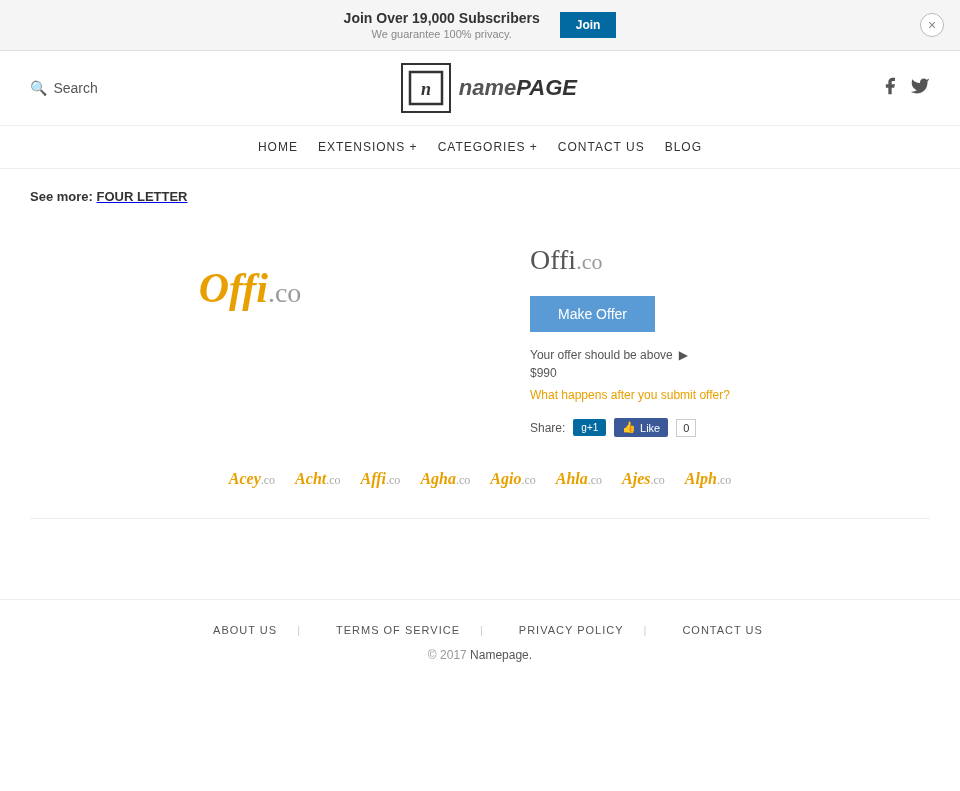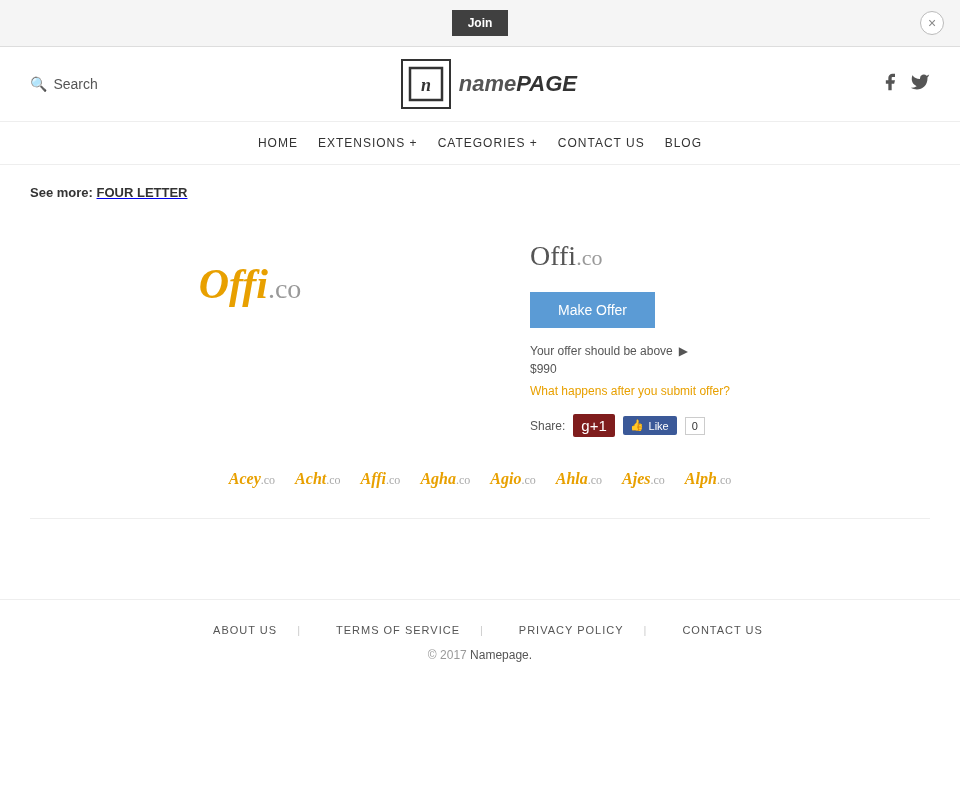--- a/index.html
+++ b/index.html
@@ -21,21 +21,21 @@
     .banner-subtitle { font-size: 11px; color: #888; margin-top: 2px; }
     .banner-form { display: flex; gap: 6px; align-items: center; }
     .banner-input {
       border: 1px solid #ccc;
       padding: 6px 10px;
       font-size: 12px;
       width: 180px;
       color: #999;
     }
     .banner-btn {
-      background: #404040;
+      background: #0369a1;
       color: #fff;
       border: none;
       padding: 6px 16px;
       font-size: 12px;
       cursor: pointer;
       font-weight: bold;
     }
     .banner-close {
       position: absolute;
       right: 16px;
@@ -170,23 +170,23 @@
       margin-bottom: 16px;
     }
 
     .offer-info { font-size: 12px; color: #555; margin-bottom: 4px; display: flex; align-items: center; gap: 6px; }
     .arrow-right { color: #555; }
     .offer-price { font-size: 12px; color: #555; margin-bottom: 8px; }
     .offer-link { font-size: 12px; color: #e8a000; cursor: pointer; text-decoration: none; margin-bottom: 16px; display: block; }
 
     .share-row { display: flex; align-items: center; gap: 8px; font-size: 12px; color: #555; margin-top: 10px; }
     .gplus-btn {
-      background: #7f1d1d;
+      background: #0369a1;
       color: #fff;
-      font-size: 15px;
+      font-size: 10px;
       padding: 3px 8px;
       border-radius: 2px;
       cursor: pointer;
       border: none;
     }
     .fb-like {
       display: inline-flex;
       align-items: center;
       gap: 4px;
       background: #3b5998;
@@ -254,20 +254,24 @@
     .section-divider {
       border: none;
       border-top: 1px solid #eee;
       margin: 30px 0 0;
     }
   </style>
 </head>
 <body>
 
 <div class="top-banner">
+  <div class="banner-text">
+    <div class="banner-title">Join Over 19,000 Subscribers</div>
+    <div class="banner-subtitle">We guarantee 100% privacy.</div>
+  </div>
   <div class="banner-form">
     <button class="banner-btn">Join</button>
   </div>
   <div class="banner-close">×</div>
 </div>
 
 <div class="header">
   <div class="header-search">
     <span class="search-icon-sym">🔍</span>
     <span>Search</span>

